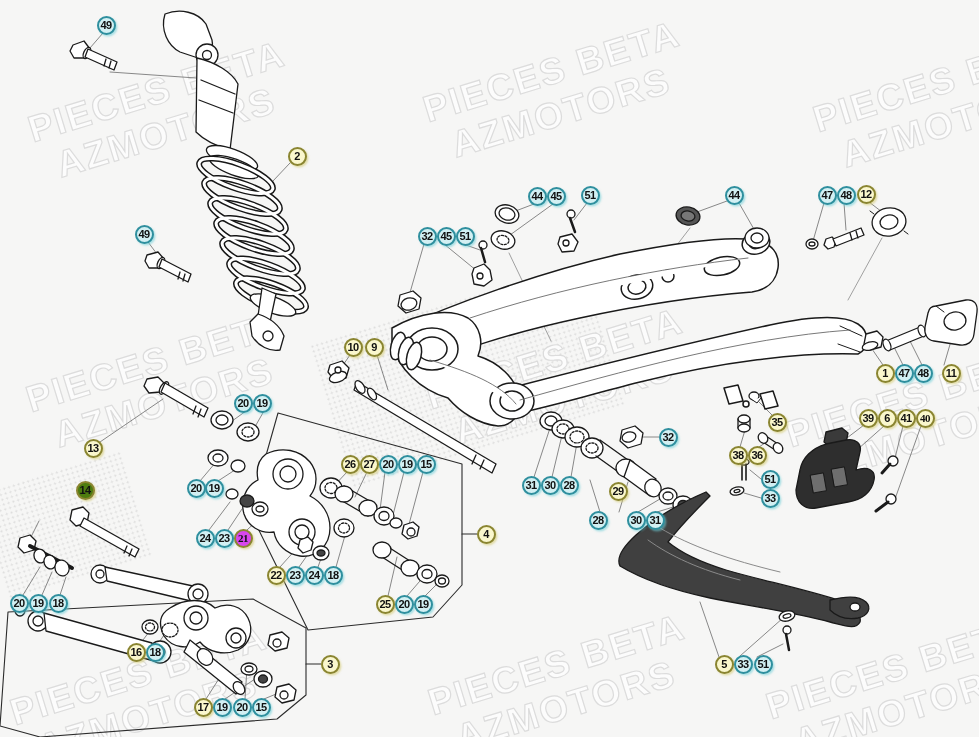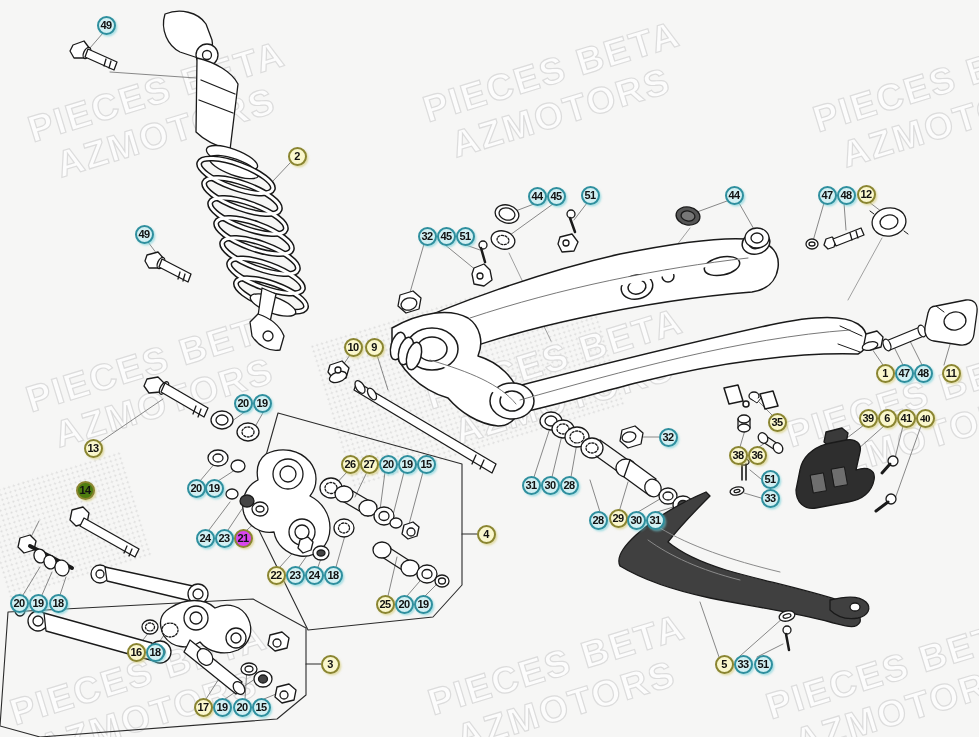--- a/index.html
+++ b/index.html
@@ -460,21 +460,21 @@
 <div class="co hw" style="left: 894.5px; top: 363.5px; background: rgb(210, 240, 243); border-color: rgb(47, 143, 158);">47</div>
 <div class="co hw" style="left: 913.5px; top: 363.5px; background: rgb(210, 240, 243); border-color: rgb(47, 143, 158);">48</div>
 <div class="co main" style="left: 933.5px; top: 363.5px; background: rgb(250, 247, 205); border-color: rgb(138, 133, 49); margin-left: 8px;">11</div>
 <div class="co main" style="left: 83.5px; top: 438.5px; background: rgb(250, 247, 205); border-color: rgb(138, 133, 49);">13</div>
 <div class="co hw" style="left: 233.5px; top: 393.5px; background: rgb(210, 240, 243); border-color: rgb(47, 143, 158);">20</div>
 <div class="co hw" style="left: 252.5px; top: 393.5px; background: rgb(210, 240, 243); border-color: rgb(47, 143, 158);">19</div>
 <div class="co hw" style="left: 186.5px; top: 478.5px; background: rgb(210, 240, 243); border-color: rgb(47, 143, 158);">20</div>
 <div class="co hw" style="left: 204.5px; top: 478.5px; background: rgb(210, 240, 243); border-color: rgb(47, 143, 158);">19</div>
 <div class="co hw" style="left: 195.5px; top: 528.5px; background: rgb(210, 240, 243); border-color: rgb(47, 143, 158);">24</div>
 <div class="co hw" style="left: 214.5px; top: 528.5px; background: rgb(210, 240, 243); border-color: rgb(47, 143, 158);">23</div>
-<div class="co main" style="left: 233.5px; top: 528.5px; background: #d946ef; border-color: rgb(138, 133, 49);">21</div>
+<div class="co main" style="left: 233.5px; top: 528.5px; background: #d946ef; border-color: rgb(138, 133, 49); font-family: Liberation Serif, serif;">21</div>
 <div class="co main" style="left: 340.5px; top: 454.5px; background: rgb(250, 247, 205); border-color: rgb(138, 133, 49);">26</div>
 <div class="co main" style="left: 359.5px; top: 454.5px; background: rgb(250, 247, 205); border-color: rgb(138, 133, 49);">27</div>
 <div class="co hw" style="left: 378.5px; top: 454.5px; background: rgb(210, 240, 243); border-color: rgb(47, 143, 158);">20</div>
 <div class="co hw" style="left: 397.5px; top: 454.5px; background: rgb(210, 240, 243); border-color: rgb(47, 143, 158);">19</div>
 <div class="co hw" style="left: 416.5px; top: 454.5px; background: rgb(210, 240, 243); border-color: rgb(47, 143, 158);">15</div>
 <div class="co main" style="left: 476.5px; top: 524.5px; background: rgb(250, 247, 205); border-color: rgb(138, 133, 49);">4</div>
 <div class="co main" style="left: 266.5px; top: 565.5px; background: rgb(250, 247, 205); border-color: rgb(138, 133, 49);">22</div>
 <div class="co hw" style="left: 285.5px; top: 565.5px; background: rgb(210, 240, 243); border-color: rgb(47, 143, 158);">23</div>
 <div class="co hw" style="left: 304.5px; top: 565.5px; background: rgb(210, 240, 243); border-color: rgb(47, 143, 158);">24</div>
 <div class="co hw" style="left: 323.5px; top: 565.5px; background: rgb(210, 240, 243); border-color: rgb(47, 143, 158);">18</div>
@@ -490,21 +490,21 @@
 <div class="co main" style="left: 193.5px; top: 697.5px; background: rgb(250, 247, 205); border-color: rgb(138, 133, 49);">17</div>
 <div class="co hw" style="left: 212.5px; top: 697.5px; background: rgb(210, 240, 243); border-color: rgb(47, 143, 158);">19</div>
 <div class="co hw" style="left: 232.5px; top: 697.5px; background: rgb(210, 240, 243); border-color: rgb(47, 143, 158);">20</div>
 <div class="co hw" style="left: 251.5px; top: 697.5px; background: rgb(210, 240, 243); border-color: rgb(47, 143, 158);">15</div>
 <div class="co main" style="left: 320.5px; top: 654.5px; background: rgb(250, 247, 205); border-color: rgb(138, 133, 49);">3</div>
 <div class="co hw" style="left: 521.5px; top: 475.5px; background: rgb(210, 240, 243); border-color: rgb(47, 143, 158);">31</div>
 <div class="co hw" style="left: 540.5px; top: 475.5px; background: rgb(210, 240, 243); border-color: rgb(47, 143, 158);">30</div>
 <div class="co hw" style="left: 559.5px; top: 475.5px; background: rgb(210, 240, 243); border-color: rgb(47, 143, 158);">28</div>
 <div class="co hw" style="left: 658.5px; top: 427.5px; background: rgb(210, 240, 243); border-color: rgb(47, 143, 158);">32</div>
 <div class="co hw" style="left: 588.5px; top: 510.5px; background: rgb(210, 240, 243); border-color: rgb(47, 143, 158);">28</div>
-<div class="co main" style="left: 608.5px; top: 509px; background: rgb(250, 247, 205); border-color: rgb(138, 133, 49);">29</div>
+<div class="co main" style="left: 608.5px; top: 482px; background: rgb(250, 247, 205); border-color: rgb(138, 133, 49);">29</div>
 <div class="co hw" style="left: 626.5px; top: 510.5px; background: rgb(210, 240, 243); border-color: rgb(47, 143, 158);">30</div>
 <div class="co hw" style="left: 645.5px; top: 510.5px; background: rgb(210, 240, 243); border-color: rgb(47, 143, 158);">31</div>
 <div class="co main" style="left: 767.5px; top: 412.5px; background: rgb(250, 247, 205); border-color: rgb(138, 133, 49);">35</div>
 <div class="co main" style="left: 728.5px; top: 445.5px; background: rgb(250, 247, 205); border-color: rgb(138, 133, 49);">38</div>
 <div class="co main" style="left: 747.5px; top: 445.5px; background: rgb(250, 247, 205); border-color: rgb(138, 133, 49);">36</div>
 <div class="co hw" style="left: 760.5px; top: 469.5px; background: rgb(210, 240, 243); border-color: rgb(47, 143, 158);">51</div>
 <div class="co hw" style="left: 760.5px; top: 488.5px; background: rgb(210, 240, 243); border-color: rgb(47, 143, 158);">33</div>
 <div class="co main" style="left: 858.5px; top: 408.5px; background: rgb(250, 247, 205); border-color: rgb(138, 133, 49);">39</div>
 <div class="co main" style="left: 877.5px; top: 408.5px; background: rgb(250, 247, 205); border-color: rgb(138, 133, 49);">6</div>
 <div class="co main" style="left: 896.5px; top: 408.5px; background: rgb(250, 247, 205); border-color: rgb(138, 133, 49);">41</div>

